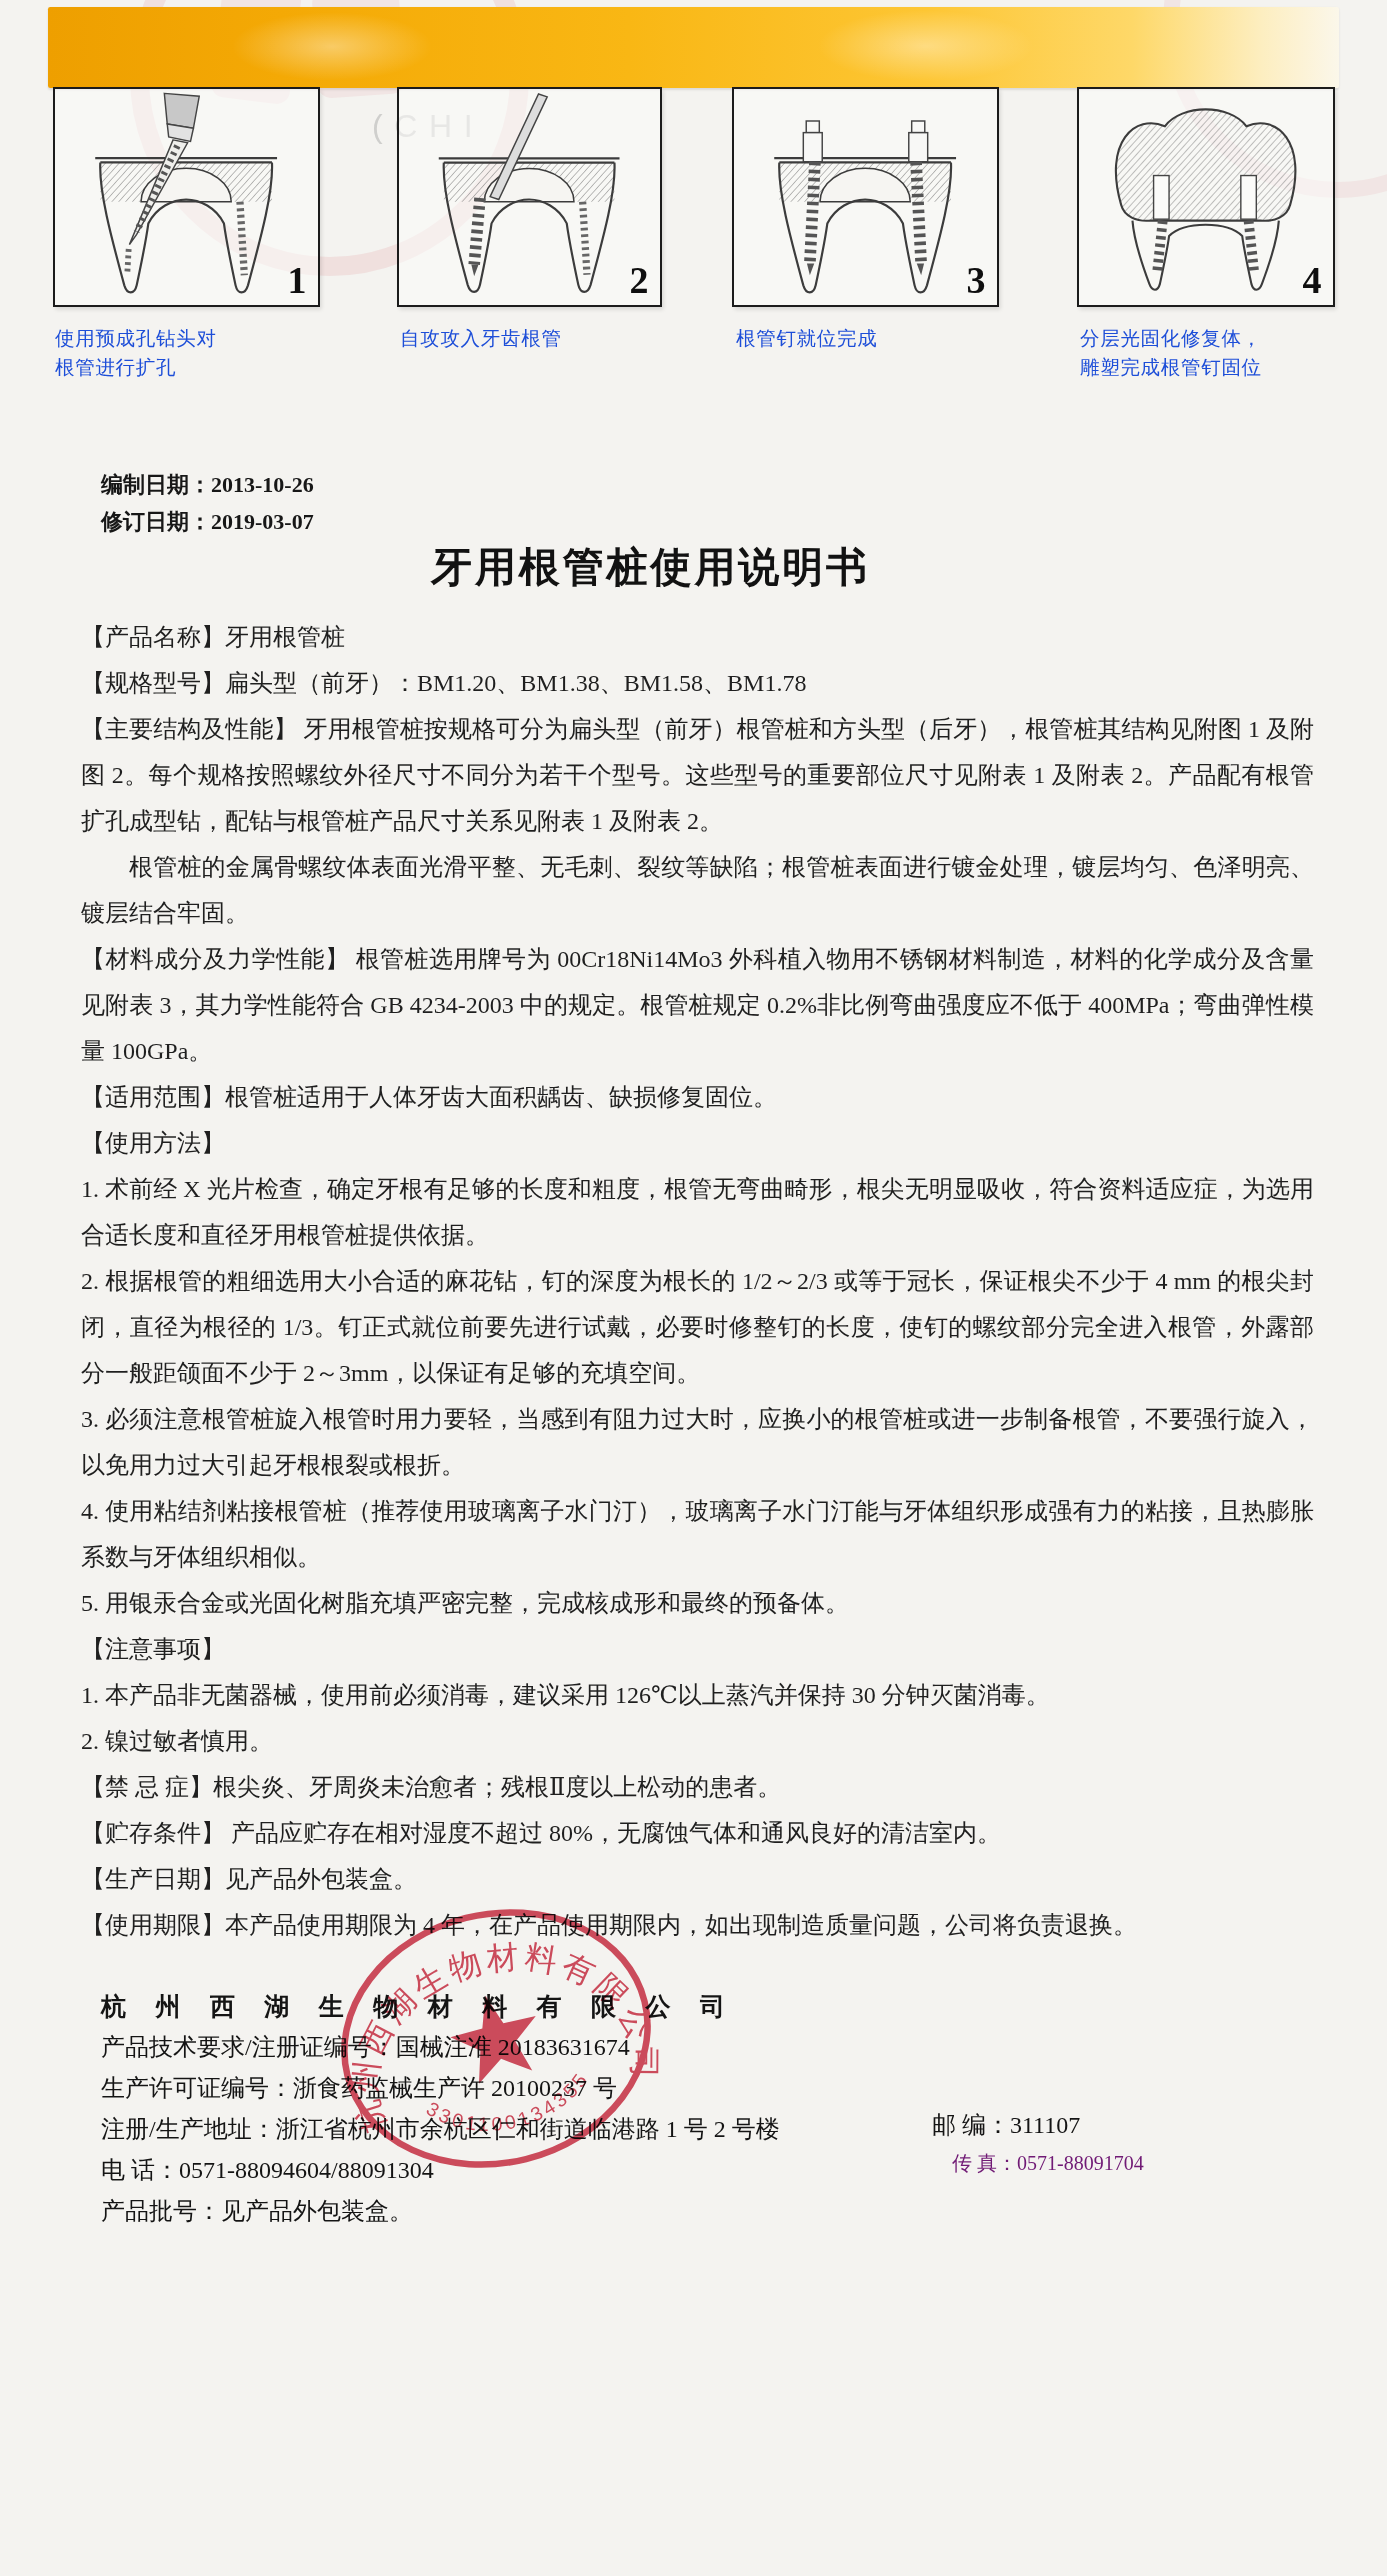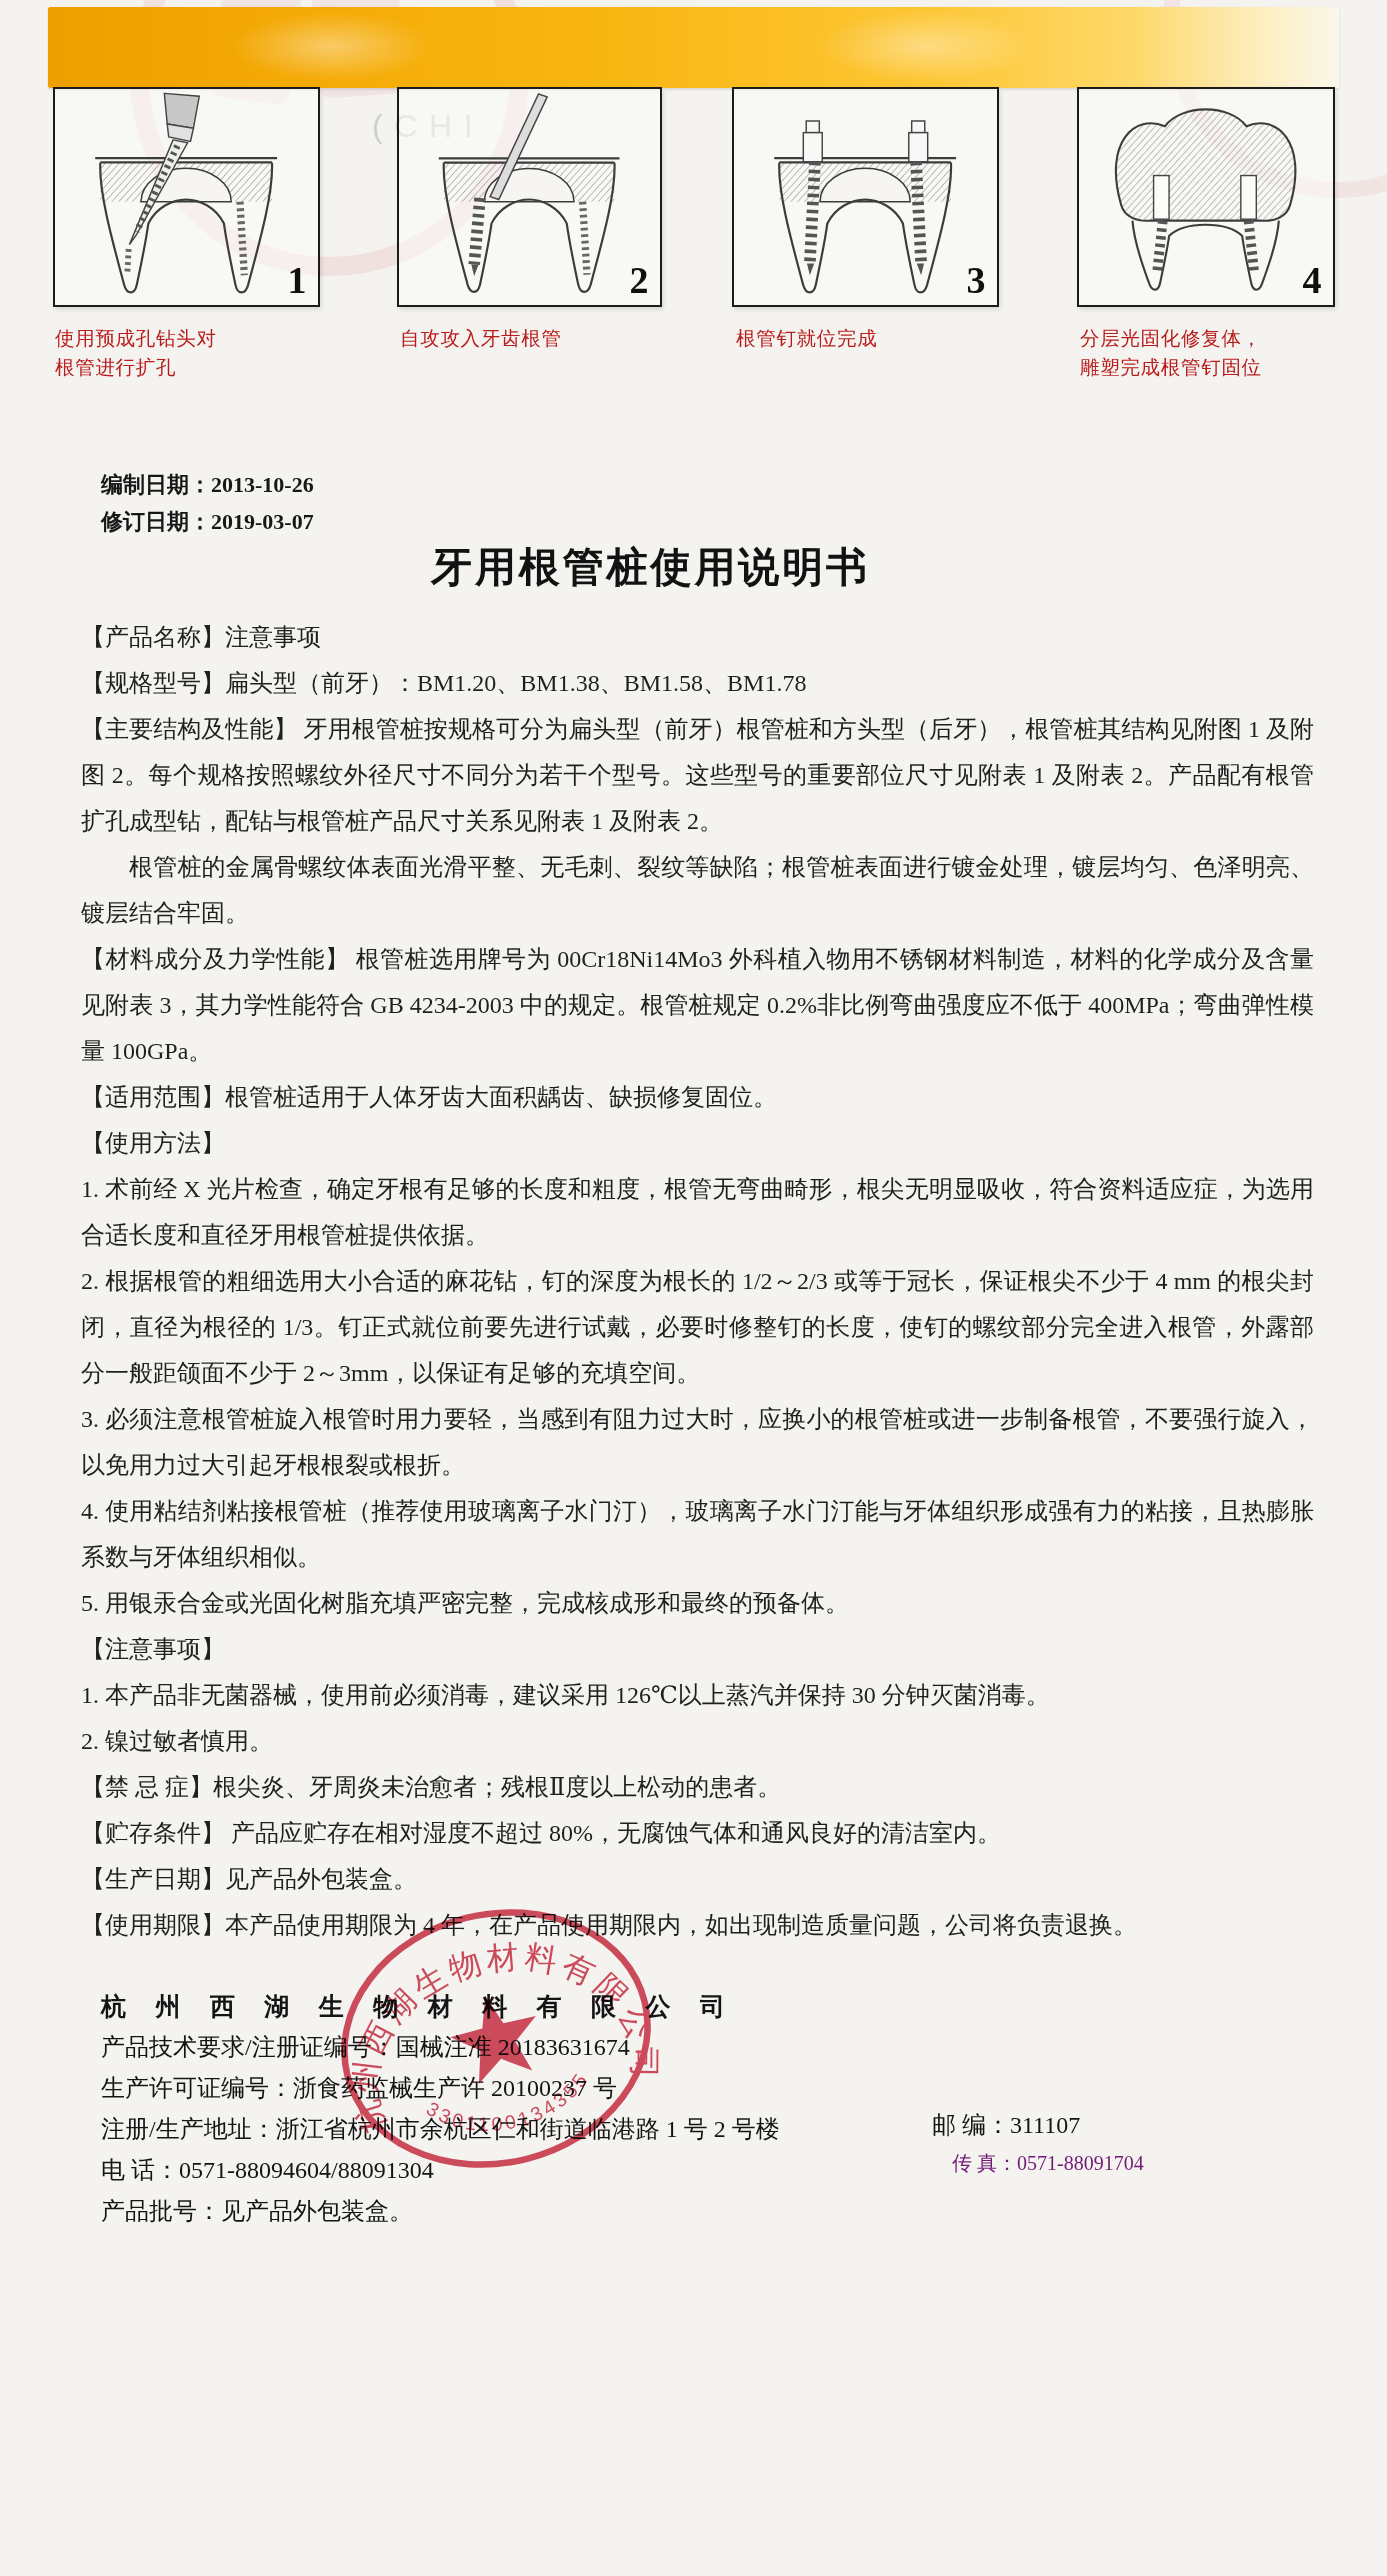--- a/index.html
+++ b/index.html
@@ -25,21 +25,21 @@
       background:radial-gradient(ellipse,rgba(255,255,255,.38),transparent 70%);}
   .bar-glow1{left:231px;top:11.6px;width:202px;height:69px;}
   .bar-glow2{left:817px;top:10px;width:217px;height:72px;}
 
   
   .figbox{position:absolute;top:87px;height:220px;box-sizing:border-box;z-index:3;
       border:2.9px solid #1b1b1b;background:rgba(251,251,249,.55);box-shadow:2.2px 2.9px 4.3px rgba(0,0,0,.12);}
   .figart{position:absolute;left:0;top:0;right:0;bottom:0;}
   .figart svg{width:100%;height:100%;}
   .fignum{position:absolute;right:11.6px;bottom:2.9px;font-size:38px;font-weight:bold;color:#0f0f0f;}
-  .figcap{position:absolute;top:324px;font-size:19.5px;line-height:29px;color:#b91c1c;z-index:3;letter-spacing:0.7px;}
+  .figcap{position:absolute;top:324px;font-size:19.5px;line-height:29px;color:#1d4ed8;z-index:3;letter-spacing:0.7px;}
 
   
   .dates{position:absolute;left:101px;top:466px;font-size:22px;line-height:37px;font-weight:bold;color:#171717;z-index:3;}
   .title{position:absolute;left:0;top:540px;width:1301px;text-align:center;
       font-size:41px;font-weight:bold;letter-spacing:2.9px;color:#121212;z-index:3;}
 
   
   .content{position:absolute;left:81px;top:614px;width:1233px;z-index:3;
       font-size:24px;line-height:46px;color:#1f1f1f;text-align:justify;}
   .content p{margin:0;}
@@ -186,21 +186,21 @@
   </div>
 
   <div class="dates">
     <div>编制日期：2013-10-26</div>
     <div>修订日期：2019-03-07</div>
   </div>
 
   <div class="title">牙用根管桩使用说明书</div>
 
   <div class="content">
-    <p>【产品名称】注意事项</p>
+    <p>【产品名称】牙用根管桩</p>
     <p>【规格型号】扁头型（前牙）：BM1.20、BM1.38、BM1.58、BM1.78</p>
     <p>【主要结构及性能】 牙用根管桩按规格可分为扁头型（前牙）根管桩和方头型（后牙），根管桩其结构见附图 1 及附图 2。每个规格按照螺纹外径尺寸不同分为若干个型号。这些型号的重要部位尺寸见附表 1 及附表 2。产品配有根管扩孔成型钻，配钻与根管桩产品尺寸关系见附表 1 及附表 2。</p>
     <p class="p-first-indent">根管桩的金属骨螺纹体表面光滑平整、无毛刺、裂纹等缺陷；根管桩表面进行镀金处理，镀层均匀、色泽明亮、镀层结合牢固。</p>
     <p>【材料成分及力学性能】 根管桩选用牌号为 00Cr18Ni14Mo3 外科植入物用不锈钢材料制造，材料的化学成分及含量见附表 3，其力学性能符合 GB 4234-2003 中的规定。根管桩规定 0.2%非比例弯曲强度应不低于 400MPa；弯曲弹性模量 100GPa。</p>
     <p>【适用范围】根管桩适用于人体牙齿大面积龋齿、缺损修复固位。</p>
     <p>【使用方法】</p>
     <p class="p-item">1. 术前经 X 光片检查，确定牙根有足够的长度和粗度，根管无弯曲畸形，根尖无明显吸收，符合资料适应症，为选用合适长度和直径牙用根管桩提供依据。</p>
     <p class="p-item">2. 根据根管的粗细选用大小合适的麻花钻，钉的深度为根长的 1/2～2/3 或等于冠长，保证根尖不少于 4 mm 的根尖封闭，直径为根径的 1/3。钉正式就位前要先进行试戴，必要时修整钉的长度，使钉的螺纹部分完全进入根管，外露部分一般距颌面不少于 2～3mm，以保证有足够的充填空间。</p>
     <p class="p-item">3. 必须注意根管桩旋入根管时用力要轻，当感到有阻力过大时，应换小的根管桩或进一步制备根管，不要强行旋入，以免用力过大引起牙根根裂或根折。</p>
     <p class="p-item">4. 使用粘结剂粘接根管桩（推荐使用玻璃离子水门汀），玻璃离子水门汀能与牙体组织形成强有力的粘接，且热膨胀系数与牙体组织相似。</p>

